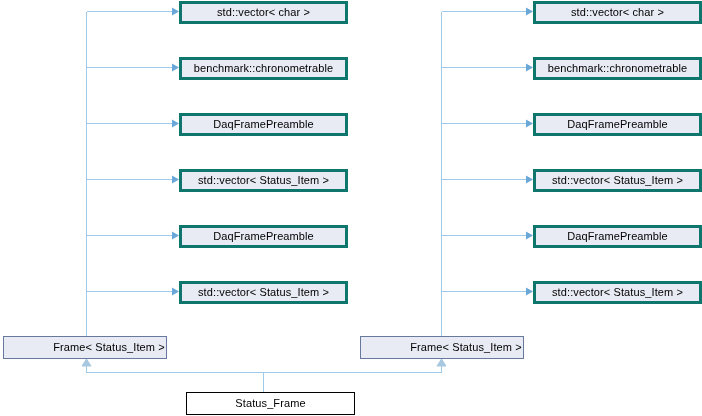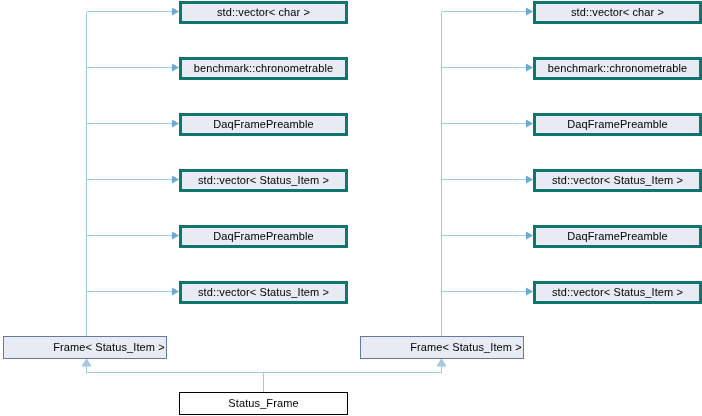--- a/index.html
+++ b/index.html
@@ -145,18 +145,18 @@
       </div>
       <div class="node usage" style="left: 533px; top: 281px; width: 169px; height: 23px;">
         <span class="node-label">std::vector&lt; Status_Item &gt;</span>
       </div>
       <div class="node base" style="left: 3px; top: 336px; width: 164px; height: 23px;">
         <span class="node-label">Frame&lt; Status_Item &gt;</span>
       </div>
       <div class="node base" style="left: 360px; top: 336px; width: 164px; height: 23px;">
         <span class="node-label">Frame&lt; Status_Item &gt;</span>
       </div>
-      <div class="node focus" style="left: 179px; top: 392px; width: 169px; height: 23px;">
+      <div class="node focus" style="left: 186px; top: 392px; width: 169px; height: 23px;">
         <span class="node-label">Status_Frame</span>
       </div>
     </div>
 
 </div>
 
 </body></html>

